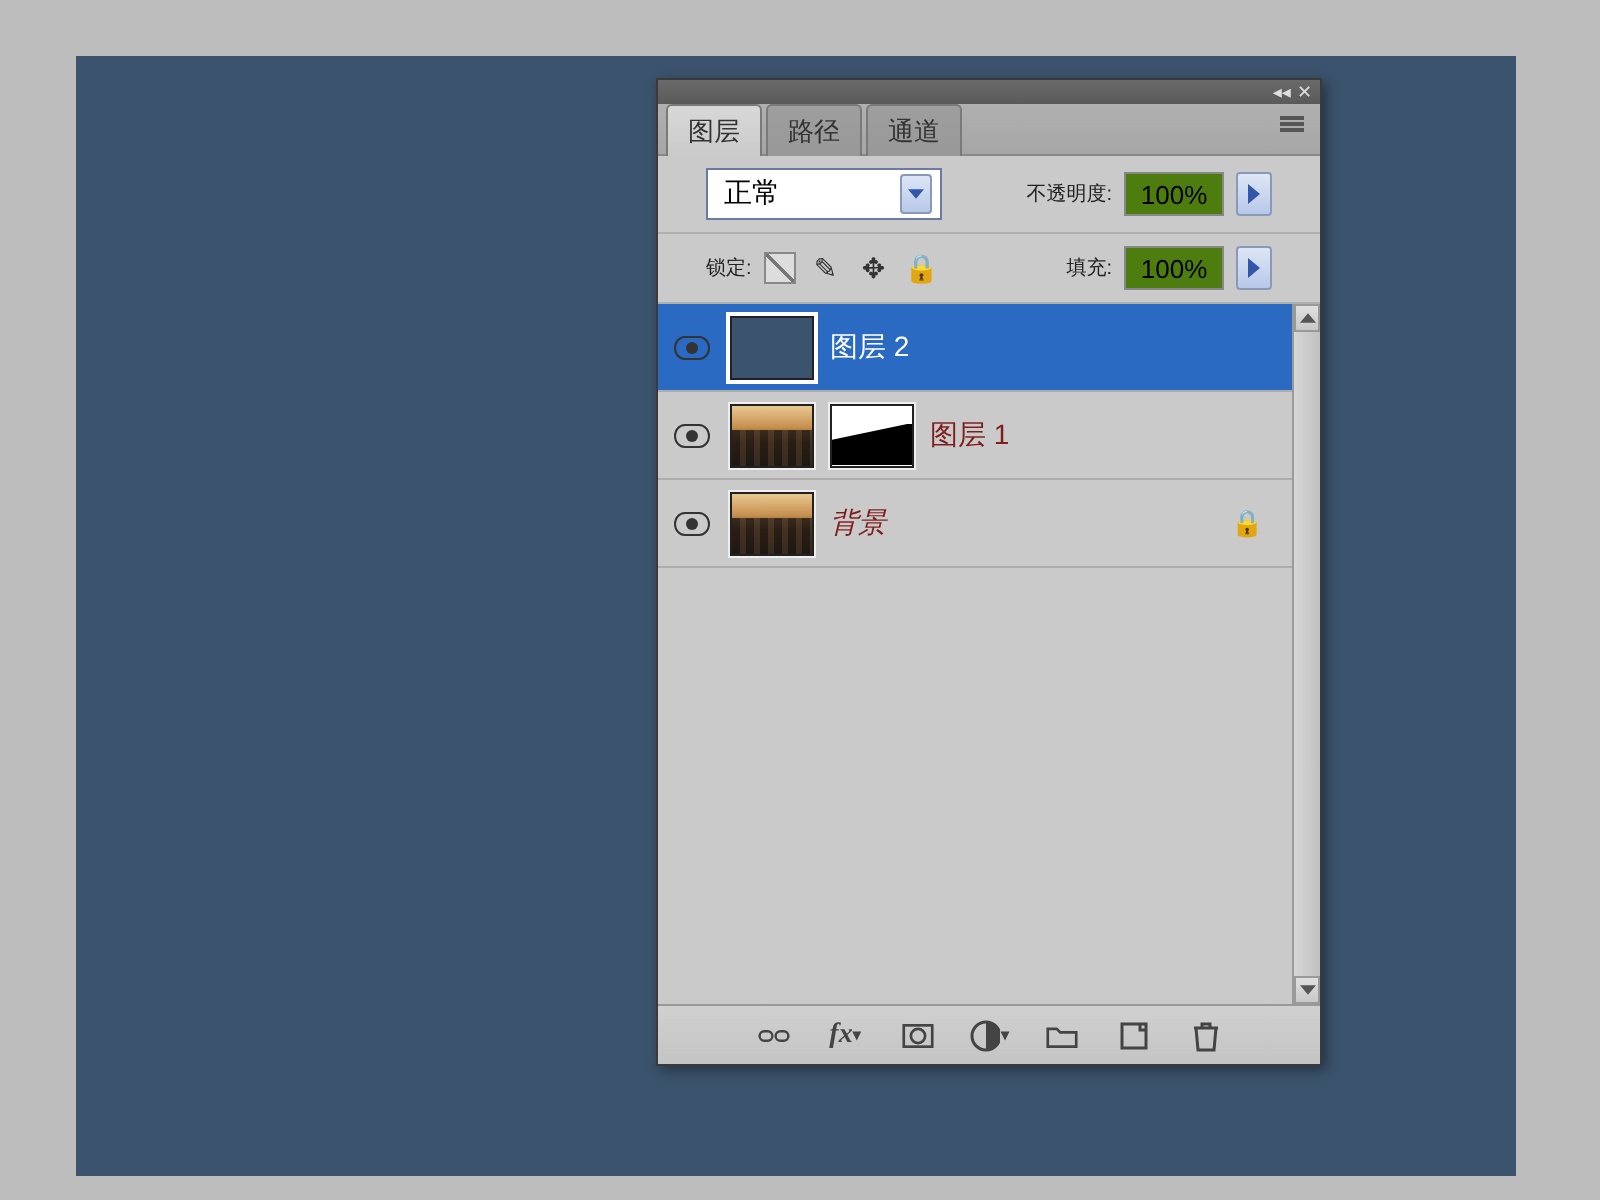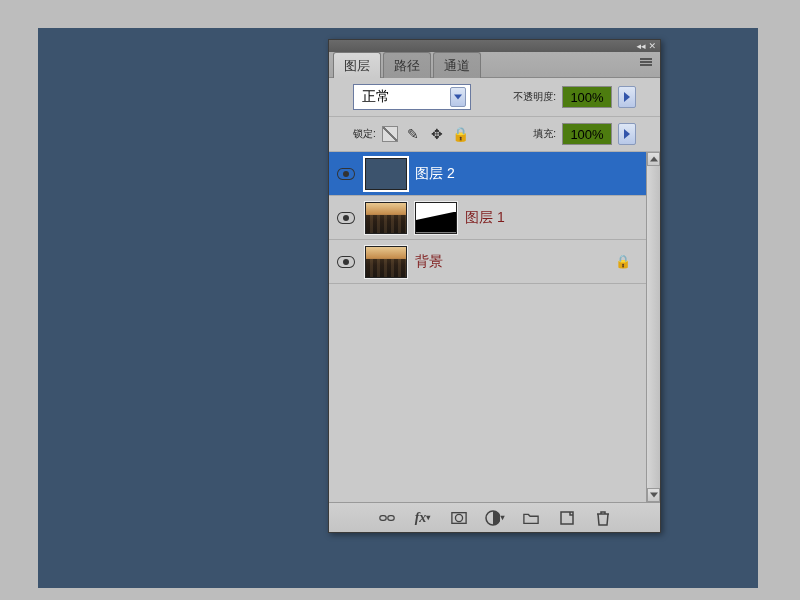--- a/index.html
+++ b/index.html
@@ -52,21 +52,21 @@
   .eye::after { content:""; position:absolute; left:50%; top:50%; width:6px; height:6px; background:#333; border-radius:50%; transform:translate(-50%,-50%); }
   .layer.selected .eye { border-color:#333; }
   
   .thumb { width: 42px; height: 32px; border: 1px solid #222; background: #3c536d; box-shadow: 0 0 0 1px #eee; }
   .thumb.city { background: linear-gradient(180deg, #e8c890 0%, #c79050 35%, #6b4428 60%, #2a1f18 100%); position: relative; overflow:hidden; }
   .thumb.city::after { content:""; position:absolute; left:0; bottom:0; right:0; height:60%; background: repeating-linear-gradient(90deg, #1a1510 0 4px, #3a2e20 4px 7px); opacity:0.8; }
   .thumb.mask { background:#fff; position:relative; overflow:hidden; }
   .thumb.mask::after { content:""; position:absolute; left:0; bottom:0; width:100%; height:70%; background:#000; clip-path: polygon(0 100%, 0 40%, 100% 0, 100% 100%); }
   .layer.selected .thumb { box-shadow: 0 0 0 2px #fff; }
   .layer-name { font-size: 14px; color: #7f1d1d; }
-  .layer-name.italic { }
+  .layer-name.italic { font-style: italic; }
   .lock-small { margin-left: auto; margin-right: 8px; font-size: 13px; color: #555; }
   
   .panel-footer { height: 30px; background: linear-gradient(#d0d0d0,#c4c4c4); border-top: 1px solid #999; display: flex; align-items: center; justify-content: center; gap: 16px; }
   .footer-icon { width: 20px; height: 18px; display: flex; align-items: center; justify-content: center; color: #444; cursor: pointer; font-size: 14px; font-weight: bold; }
   .footer-icon svg { width: 16px; height: 16px; fill: none; stroke: #444; stroke-width: 1.5; }
 </style>
 </head>
 <body>
 
 <div class="canvas"></div>

